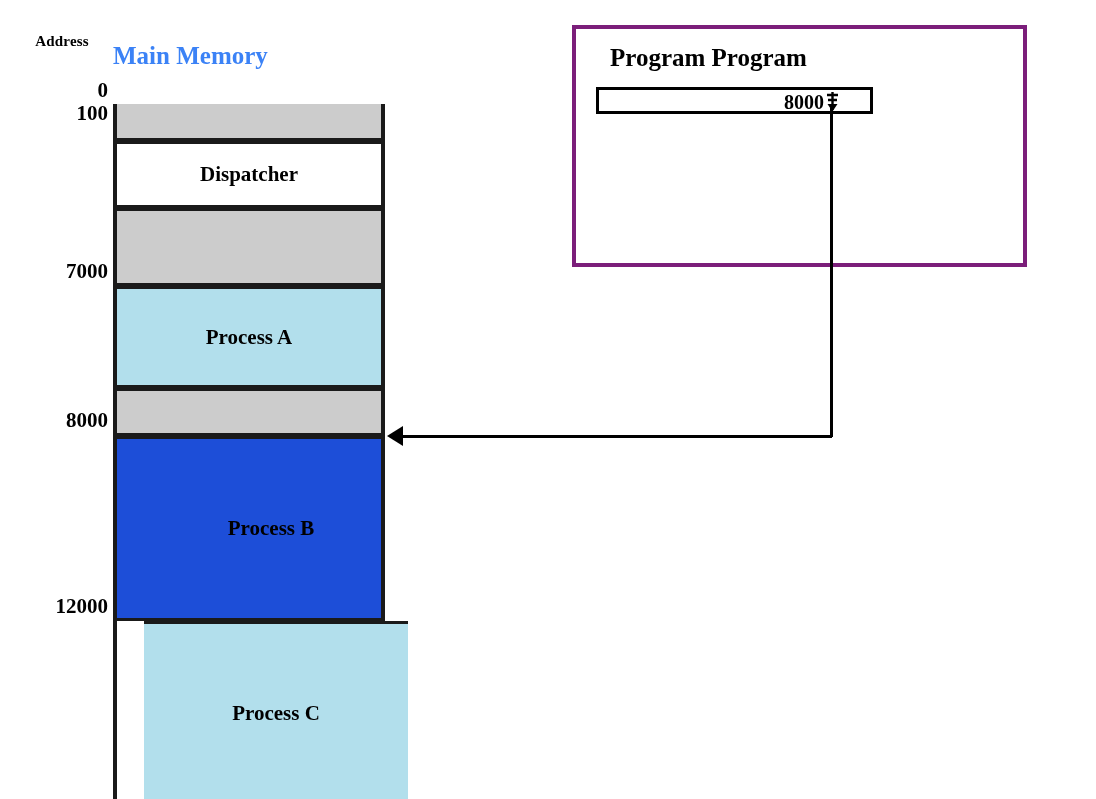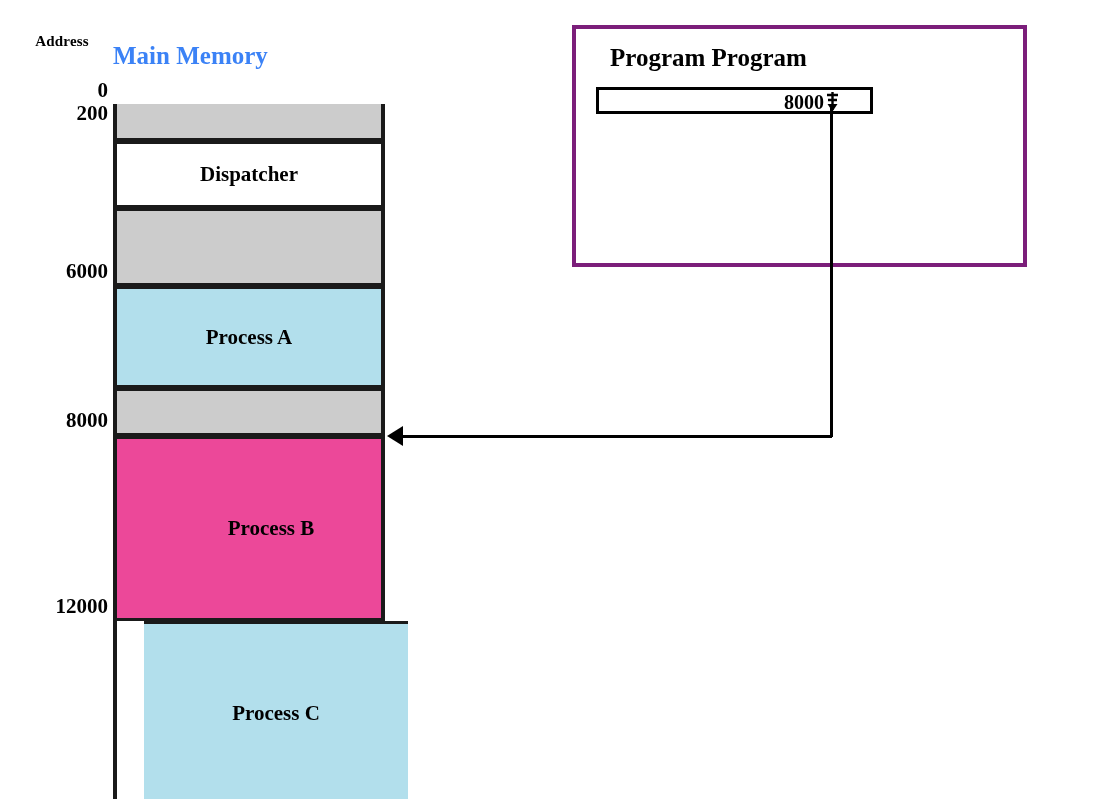--- a/index.html
+++ b/index.html
@@ -169,39 +169,39 @@
   }
 </style>
 </head>
 <body>
 
 <div id="canvas">
 
   <div class="addr-col">
     <div class="addr-title">Address</div>
   <div class="addr-tick" style="top: 80px;">0</div>
-      <div class="addr-tick" style="top: 103px;">200</div>
-      <div class="addr-tick" style="top: 261px;">6000</div>
+      <div class="addr-tick" style="top: 103px;">100</div>
+      <div class="addr-tick" style="top: 261px;">7000</div>
       <div class="addr-tick" style="top: 410px;">8000</div>
       <div class="addr-tick" style="top: 596px;">12000</div>
     </div>
 
   <div style="position:absolute; left:113px; top:42px; width:272px; text-align:left; font-family:'Liberation Serif',serif; font-weight:bold; font-size:25px; color:#3b82f6;">Main Memory</div>
 
   <div id="memory-bar">
       <div class="mem-block no-top" style="top: 0px; height: 37px; background: rgb(204, 204, 204);"></div>
       <div class="mem-block" style="top: 37px; height: 67px; background: rgb(255, 255, 255);">
         <span>Dispatcher</span>
       </div>
       <div class="mem-block" style="top: 104px; height: 78px; background: rgb(204, 204, 204);"></div>
       <div class="mem-block" style="top: 182px; height: 102px; background: rgb(178, 223, 236);">
         <span>Process A</span>
       </div>
       <div class="mem-block" style="top: 284px; height: 48px; background: rgb(204, 204, 204);"></div>
-      <div class="mem-block" style="top: 332px; height: 185px; background: #ec4899; padding-left: 44px;">
+      <div class="mem-block" style="top: 332px; height: 185px; background: #1d4ed8; padding-left: 44px;">
         <span>Process B</span>
       </div>
       <div class="mem-block" style="top: 517px; height: 185px; background: rgb(178, 223, 236); margin-left: 27px;">
         <span>Process C</span>
       </div>
       <div class="mem-block no-bottom" style="top: 702px; height: 9px; background: rgb(204, 204, 204);"></div>
     </div>
 
   <div id="processor-box"></div>
   <div id="pc-title">Program Program</div>

